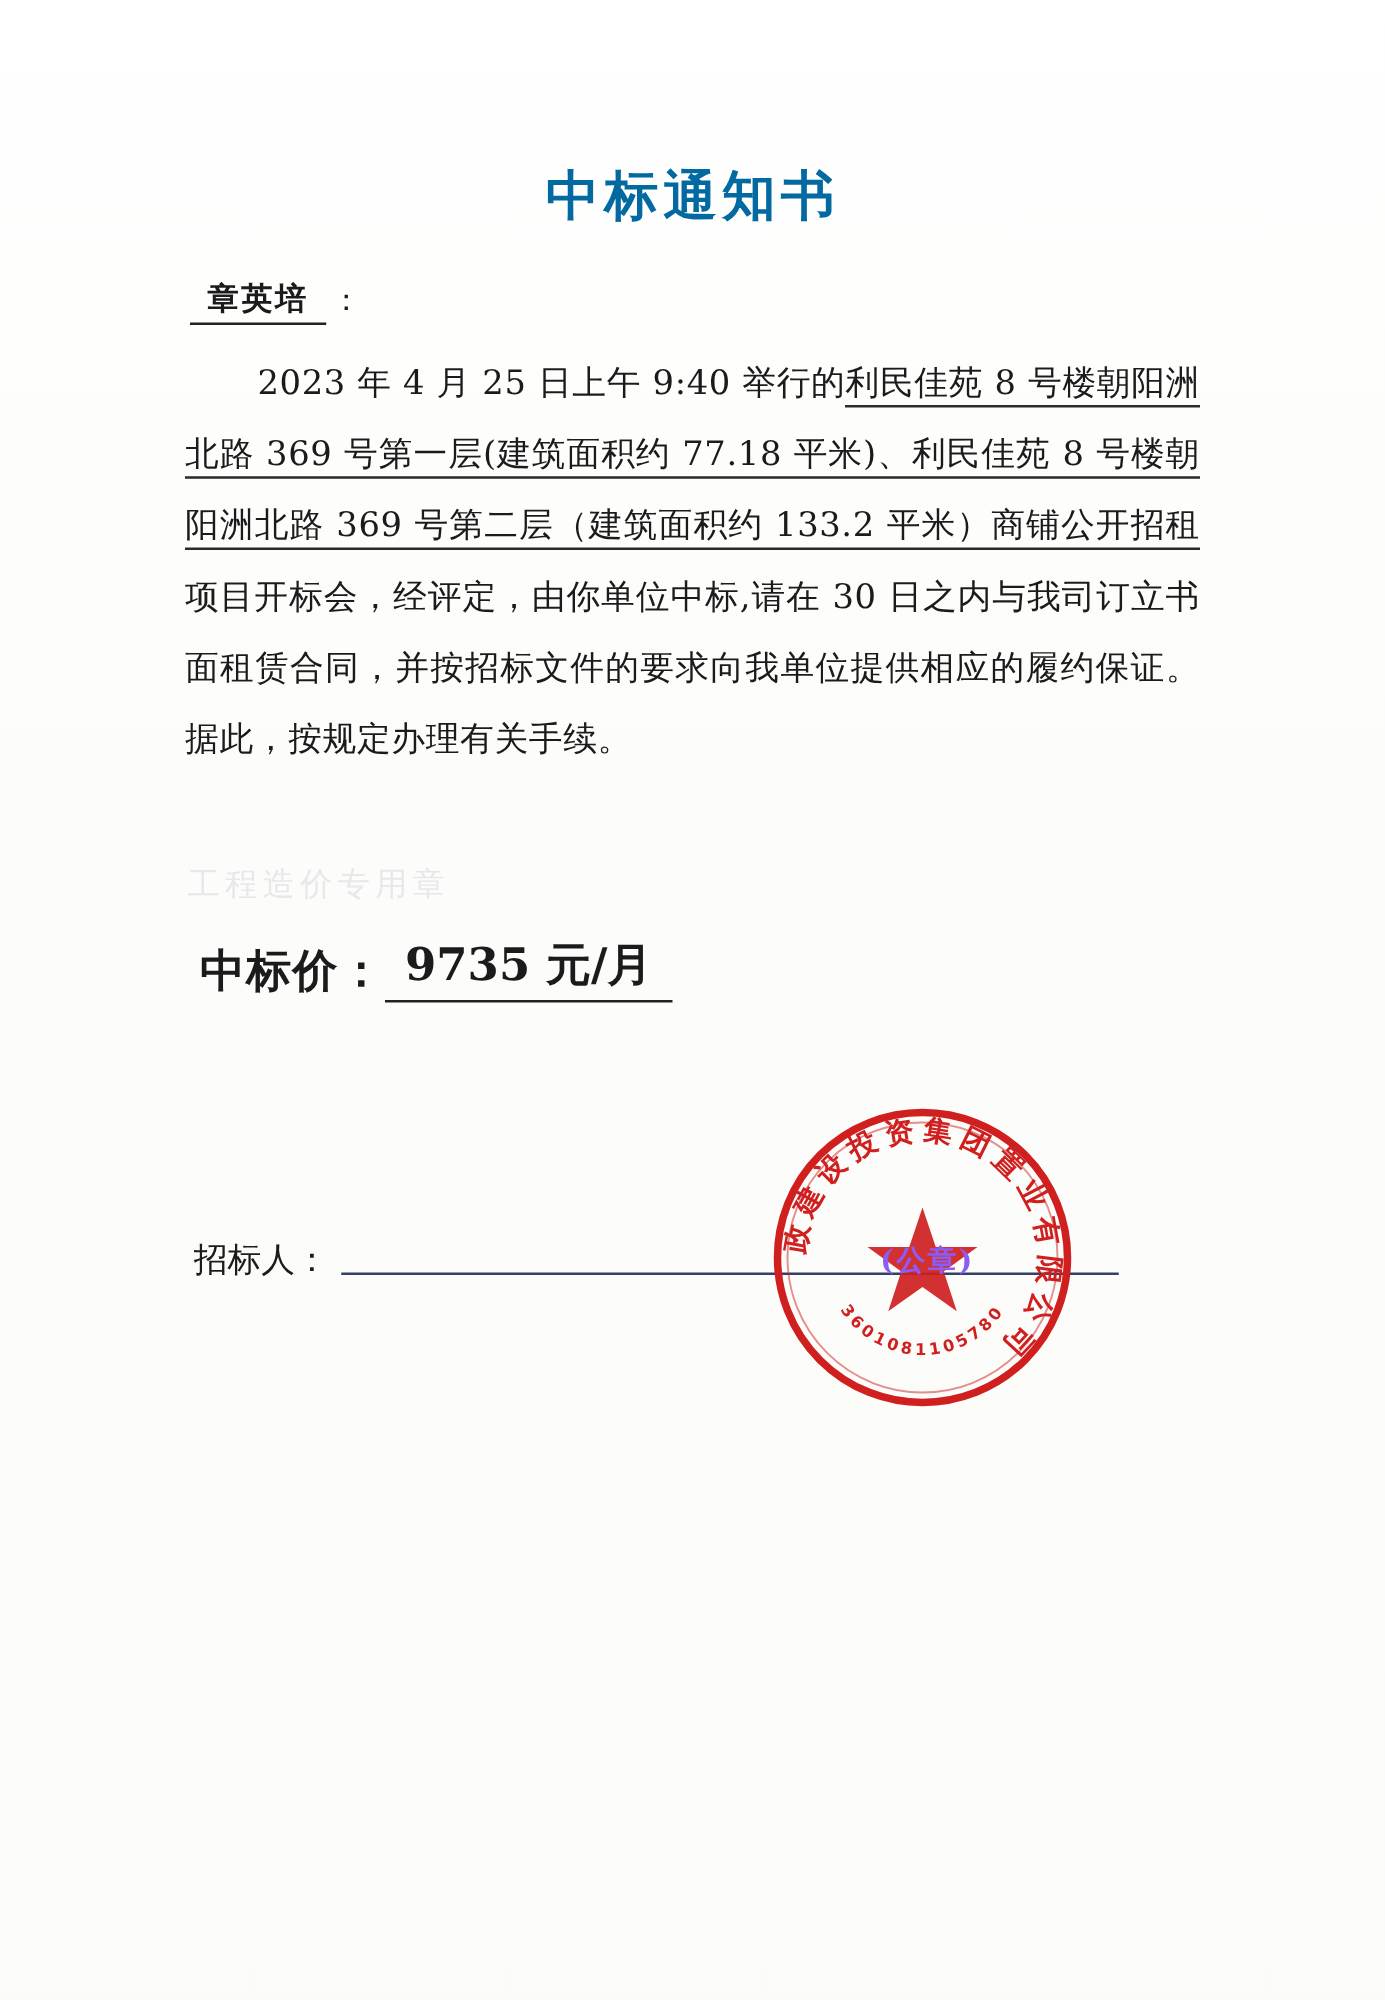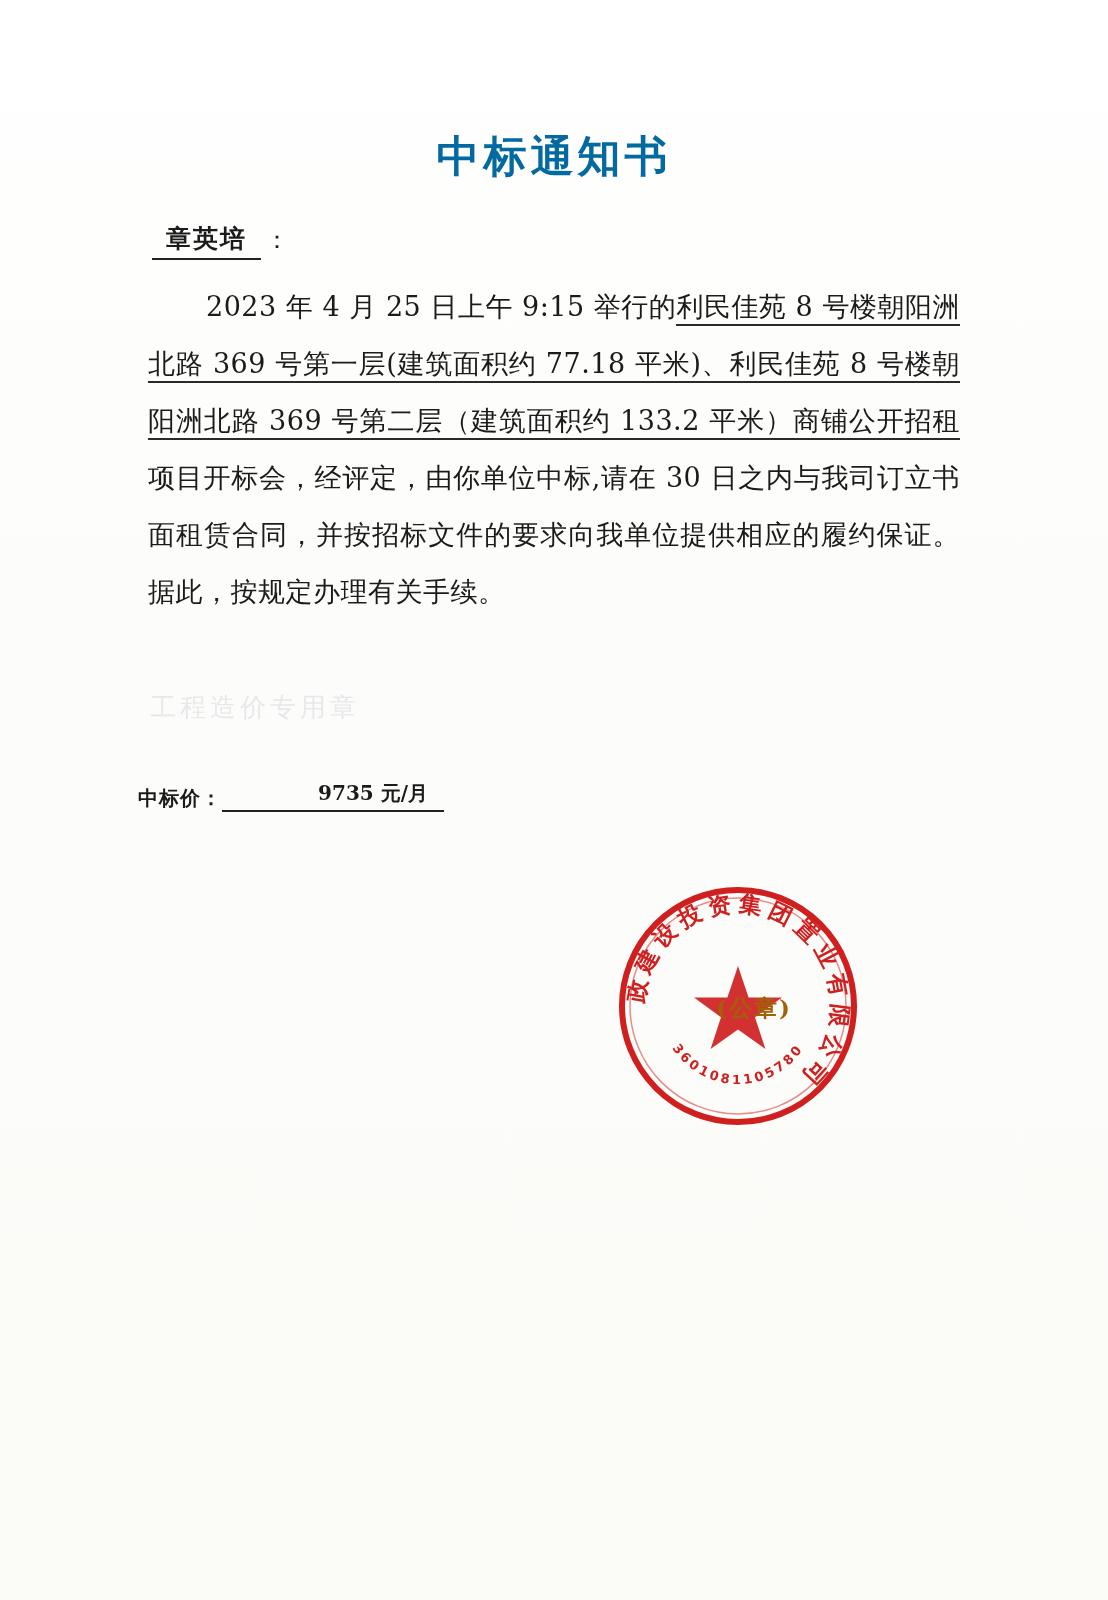--- a/index.html
+++ b/index.html
@@ -79,26 +79,25 @@
   }
   .u-bold {
     font-weight: 400;
     border-bottom: 2px solid #2a2a2a;
     padding-bottom: 2px;
   }
 
   .price-line {
     position: absolute;
     top: 748px;
-    left: 138px;
-    font-size: 20px;
+    left: 160px;
+    font-size: 36px;
     font-weight: 700;
     display: flex;
     align-items: flex-end;
-    margin-top: 32px;
   }
   .price-label { letter-spacing: 1px; }
   .price-value {
     border-bottom: 2px solid #222;
     padding: 0 16px 3px 16px;
     min-width: 190px;
     text-align: right;
     font-weight: 700;
   }
 
@@ -133,28 +132,28 @@
     position: absolute;
     left: 612px;
     top: 880px;
     width: 252px;
     height: 252px;
     pointer-events: none;
   }
   .seal svg { display: block; }
   .seal-center-text {
     position: absolute;
-    left: 16px;
+    left: 4px;
     top: 0;
     width: 252px;
     height: 252px;
     display: flex;
     align-items: center;
     justify-content: center;
-    color: #a16207;
+    color: #8b5cf6;
     font-size: 23px;
     font-weight: 700;
     letter-spacing: 2px;
     transform: translateY(2px);
   }
   .faint-watermark {
     position: absolute;
     left: 150px;
     top: 690px;
     font-size: 26px;
@@ -171,28 +170,32 @@
   <div class="doc-title">中标通知书</div>
 
   <div class="recipient-line">
     <span class="recipient-name">章英培</span>
     <span class="recipient-colon">：</span>
   </div>
 
   <div class="faint-watermark">工程造价专用章</div>
 
   <div class="body-text">
-    <span class="indent"></span><span>2023 年 4 月 25 日上午 9:15 举行的</span><span class="u-bold">利民佳苑 8 号楼朝阳洲北路 369 号第一层(建筑面积约 77.18 平米)、利民佳苑 8 号楼朝阳洲北路 369 号第二层（建筑面积约 133.2 平米）商铺公开招租</span><span>项目开标会，经评定，由你单位中标,请在 30 日之内与我司订立书面租赁合同，并按招标文件的要求向我单位提供相应的履约保证。据此，按规定办理有关手续。</span>
+    <span class="indent"></span><span>2023 年 4 月 25 日上午 9:40 举行的</span><span class="u-bold">利民佳苑 8 号楼朝阳洲北路 369 号第一层(建筑面积约 77.18 平米)、利民佳苑 8 号楼朝阳洲北路 369 号第二层（建筑面积约 133.2 平米）商铺公开招租</span><span>项目开标会，经评定，由你单位中标,请在 30 日之内与我司订立书面租赁合同，并按招标文件的要求向我单位提供相应的履约保证。据此，按规定办理有关手续。</span>
   </div>
 
   <div class="price-line">
     <span class="price-label">中标价：</span>
     <span class="price-value">9735 元/月</span>
   </div>
 
+  <div class="signer-line">
+    <span class="signer-label">招标人：</span>
+    <span class="signer-rule"></span>
+  </div>
 
   <div class="seal">
     <svg width="252" height="252" viewBox="0 0 252 252" xmlns="http://www.w3.org/2000/svg">
       <defs>
         <path id="ringPath" d="M 126,126 m -94,0 a 94,94 0 1,1 188,0 a 94,94 0 1,1 -188,0"></path>
         <path id="codePath" d="M 126,126 m -78,0 a 78,78 0 1,0 156,0"></path>
       </defs>
       <circle cx="126" cy="126" r="116" fill="none" stroke="#cf1f1f" stroke-width="6"></circle>
       <circle cx="126" cy="126" r="108" fill="none" stroke="#cf1f1f" stroke-width="1.5" opacity="0.5"></circle>
 

